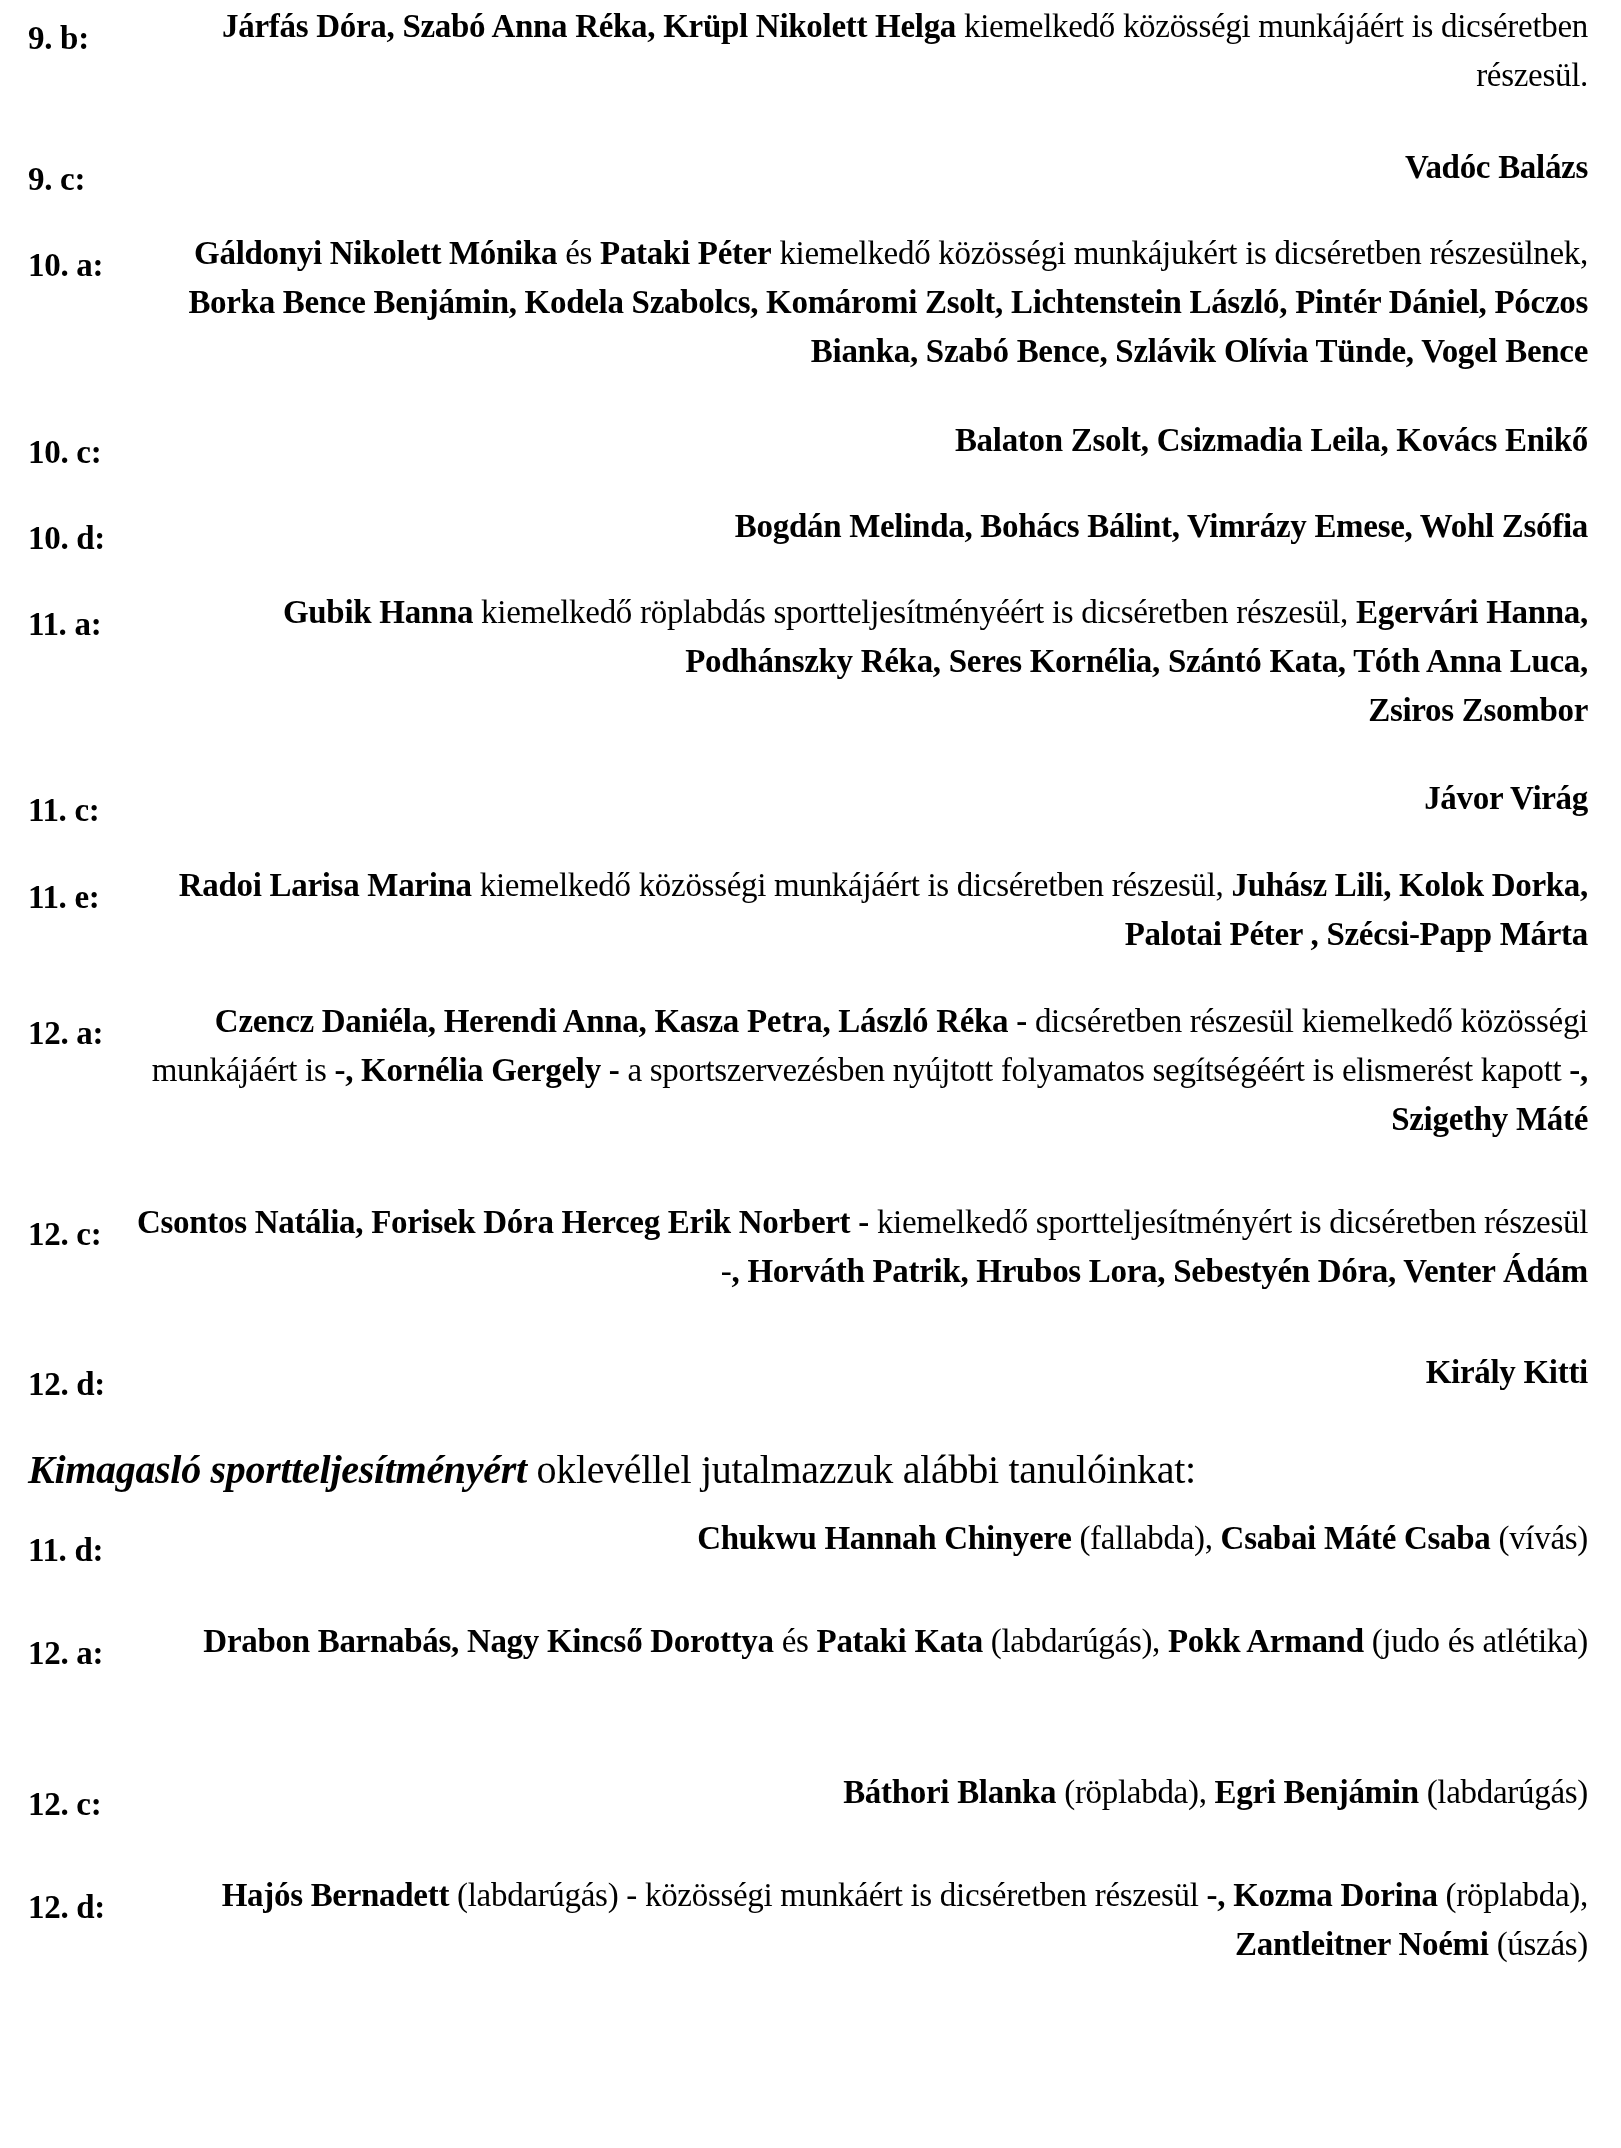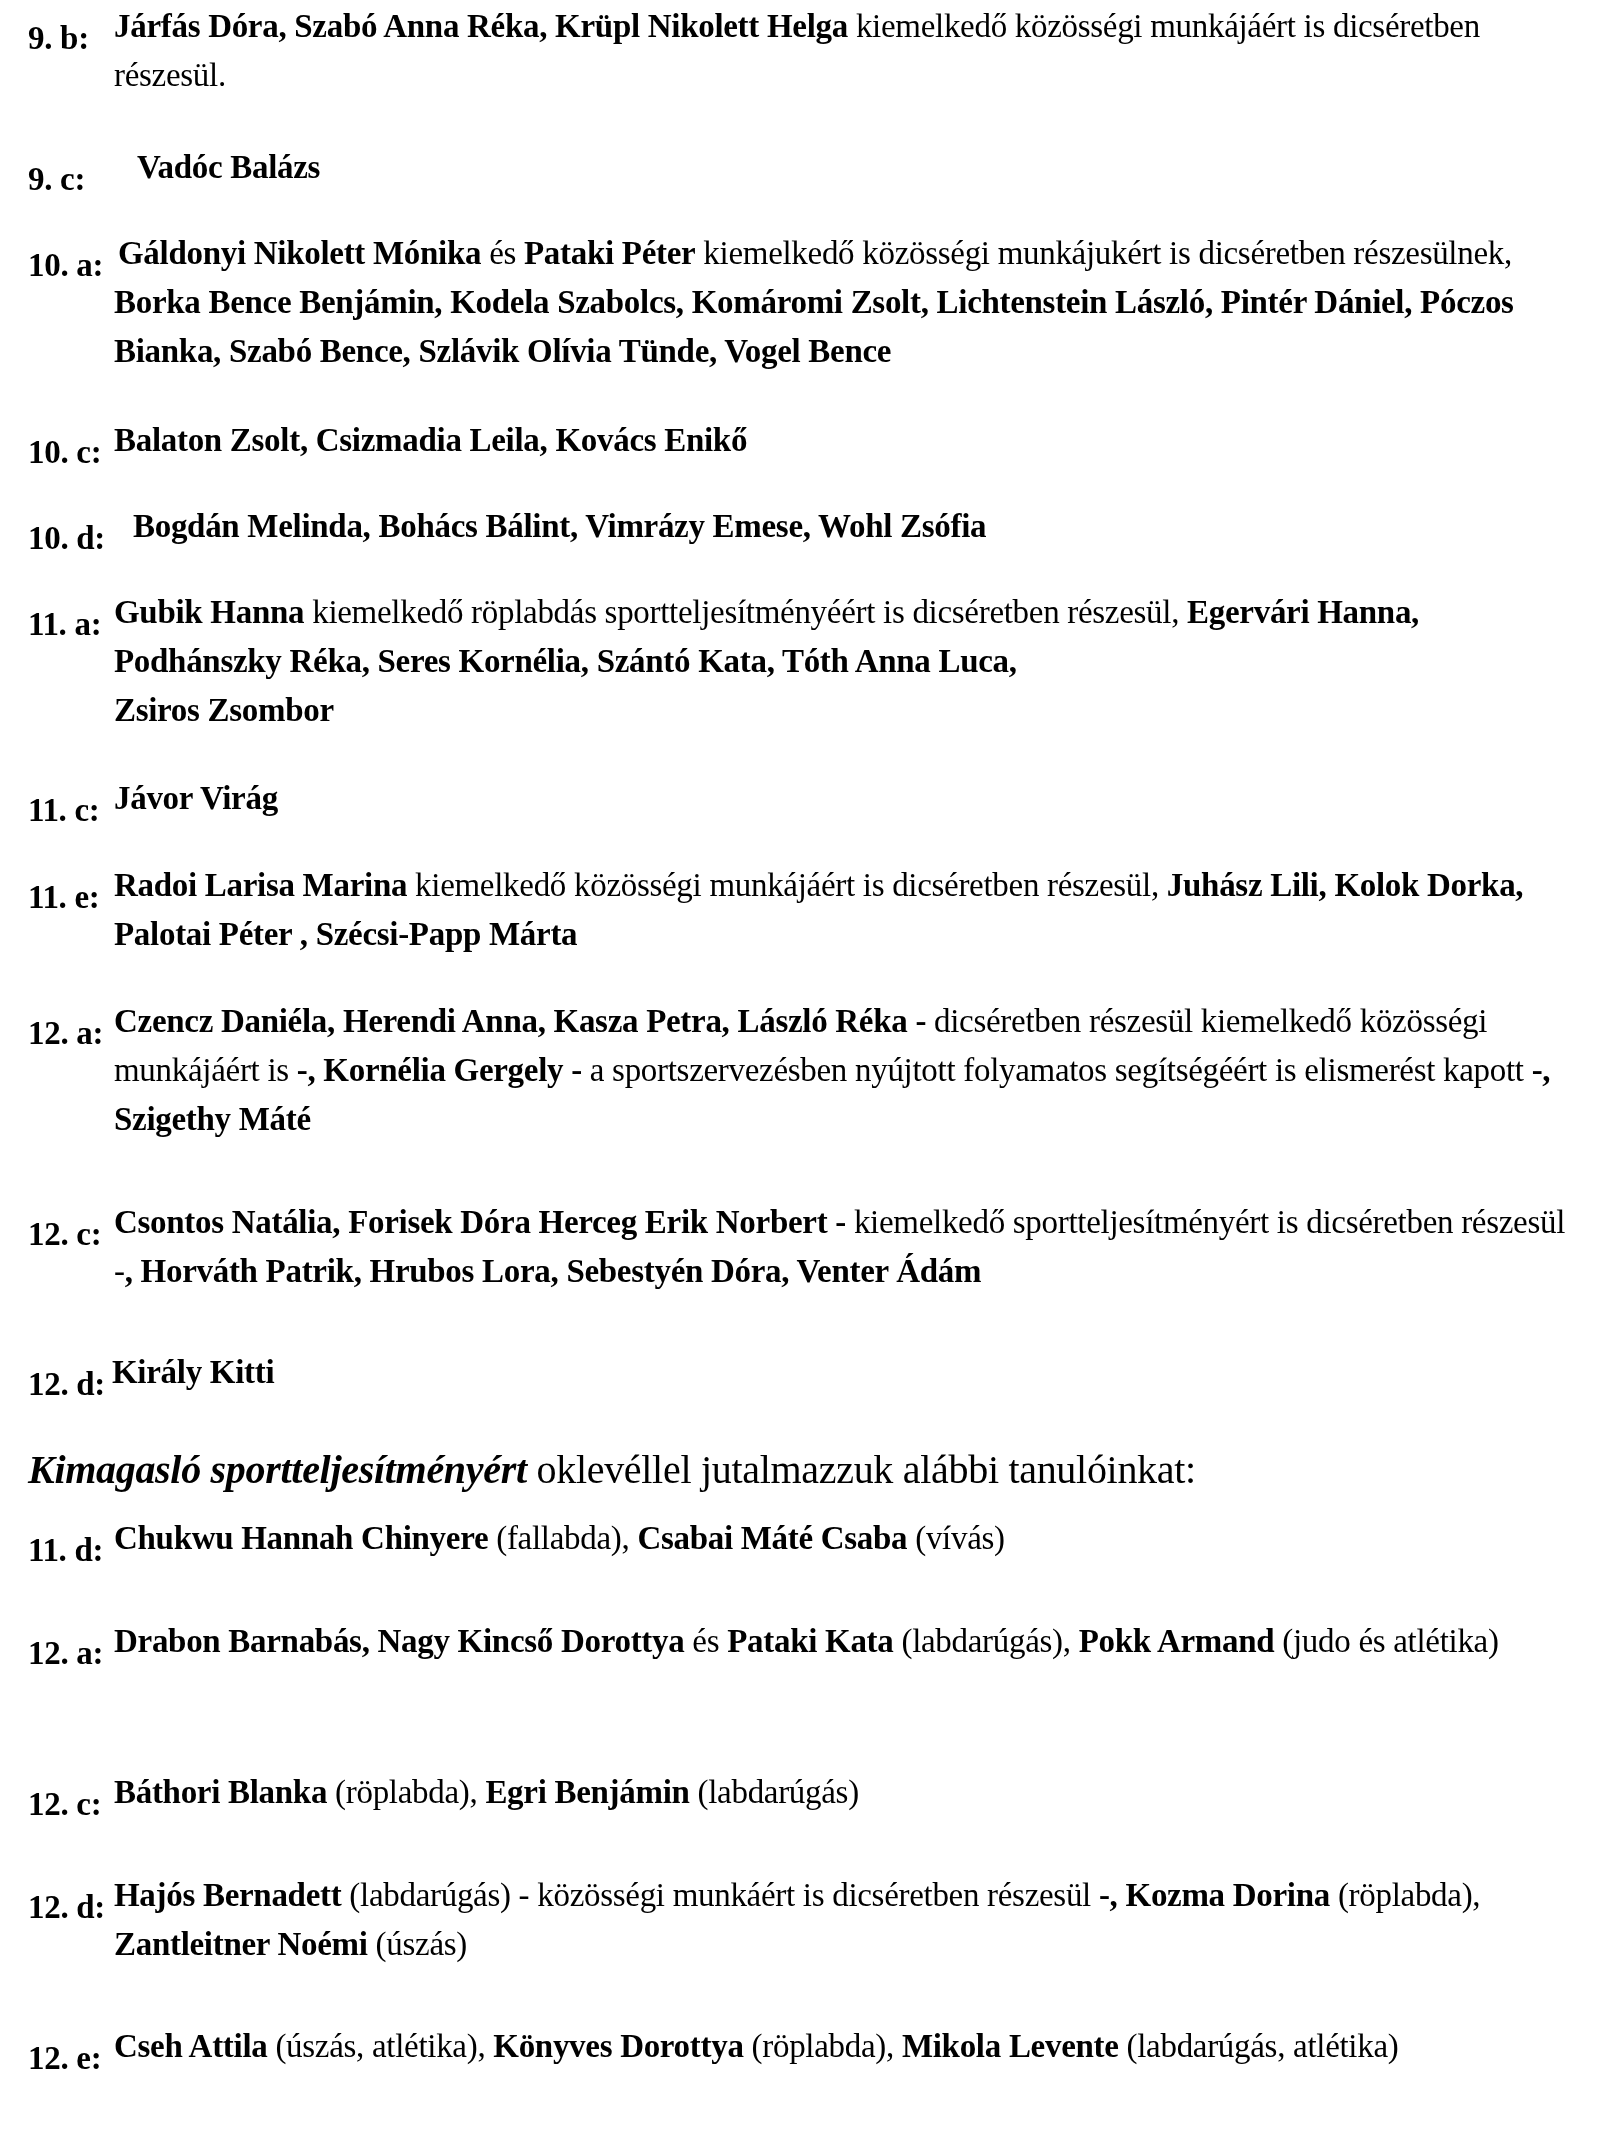--- a/index.html
+++ b/index.html
@@ -12,21 +12,21 @@
   .entry {
     position:absolute; left:28px; width:1560px;
     font-size:33px; line-height:49px;
     letter-spacing:-0.3px;
   }
   .entry .cls {
     position:absolute; left:0; top:12px;
     font-weight:bold; white-space:nowrap;
   }
   .entry .body {
-    margin-left:86px; display:block;
+    margin-left:86px; display:block;text-align:right;
   }
   .b { font-weight:bold; }
   .i { font-style:italic; font-weight:bold; }
   .n { font-weight:normal; }
   .heading {
     position:absolute; left:28px; width:1560px;
     font-size:40px; line-height:49px; letter-spacing:-0.3px;
   }
 </style>
 </head>
@@ -92,17 +92,13 @@
     <span class="body"><span class="b">Drabon Barnabás, Nagy Kincső Dorottya</span><span class="n"> és </span><span class="b">Pataki Kata</span><span class="n"> (labdarúgás), </span><span class="b">Pokk Armand</span><span class="n"> (judo és atlétika)</span></span>
   </div>
   <div class="entry" style="top:1768px;">
     <span class="cls">12. c:</span>
     <span class="body"><span class="b">Báthori Blanka</span><span class="n"> (röplabda), </span><span class="b">Egri Benjámin</span><span class="n"> (labdarúgás)</span></span>
   </div>
   <div class="entry" style="top:1871px;">
     <span class="cls">12. d:</span>
     <span class="body"><span class="b">Hajós Bernadett</span><span class="n"> (labdarúgás) - közösségi munkáért is dicséretben részesül </span><span class="b">-, Kozma Dorina</span><span class="n"> (röplabda), </span><span class="b">Zantleitner Noémi</span><span class="n"> (úszás)</span></span>
   </div>
-  <div class="entry" style="top:2022px;">
-    <span class="cls">12. e:</span>
-    <span class="body"><span class="b">Cseh Attila</span><span class="n"> (úszás, atlétika), </span><span class="b">Könyves Dorottya</span><span class="n"> (röplabda), </span><span class="b">Mikola Levente</span><span class="n"> (labdarúgás, atlétika)</span></span>
-  </div>
 </div>
 
 </body></html>

